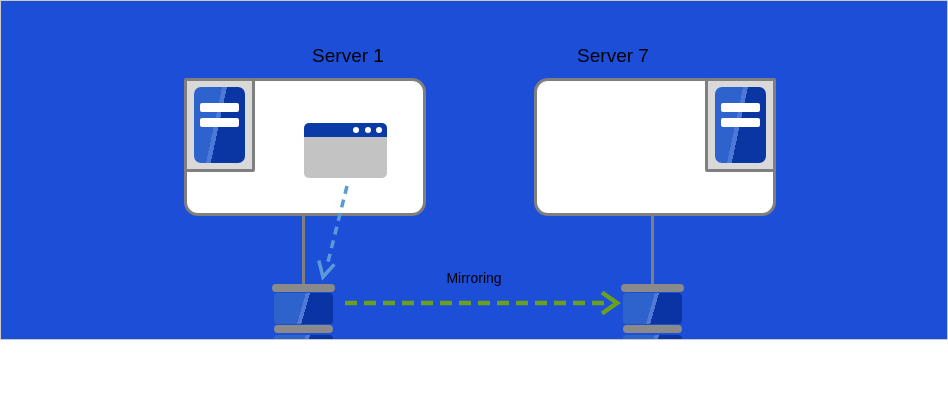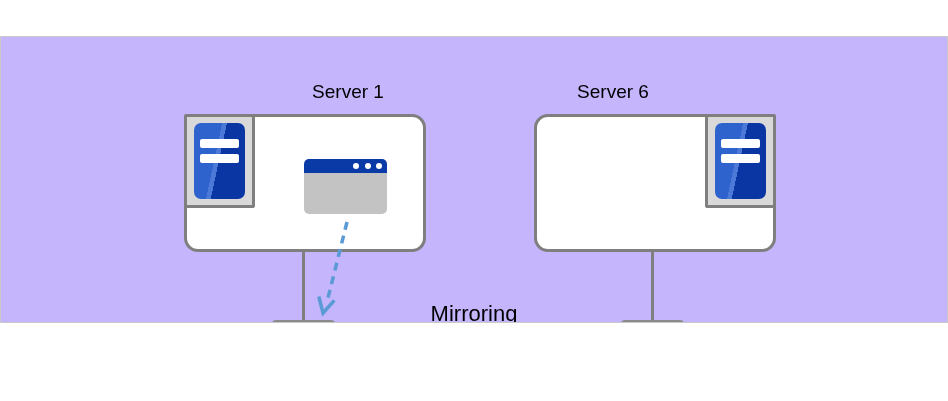--- a/index.html
+++ b/index.html
@@ -1,22 +1,22 @@
 <!DOCTYPE html>
 <html><head>
 <meta charset="utf-8">
 <style>
   html,body{margin:0;padding:0;background:#ffffff;}
   .stage{
-    position:relative;width:948px;height:287px;background:#c4b5fd;
+    position:relative;width:948px;height:340px;background:#1d4ed8;
     border:1px solid #c9c9c9;box-sizing:border-box;overflow:hidden;
-    font-family:"Liberation Sans", sans-serif;color:#000;margin-top:36px;
+    font-family:"Liberation Sans", sans-serif;color:#000;
   }
   .label{position:absolute;transform:translateX(-50%);white-space:nowrap;
-    font-size:22px;line-height:22px;color:#000;}
+    font-size:14px;line-height:22px;color:#000;}
   .label.big{font-size:19px;}
   .server-box{
     position:absolute;width:242px;height:138px;box-sizing:border-box;
     border:3px solid #7f7f7f;border-radius:14px;background:#ffffff;
   }
   .icon-panel{
     position:absolute;width:71px;height:94px;box-sizing:border-box;
     border:3px solid #7f7f7f;background:#d9d9d9;border-radius:2px;
     display:flex;align-items:center;justify-content:center;
   }
@@ -52,21 +52,21 @@
   .overlay{position:absolute;left:0;top:0;width:948px;height:401px;pointer-events:none;}
   .blue-dash{stroke:#5b9bd5;stroke-width:3.5;fill:none;}
   .green-dash{stroke:#69a11e;stroke-width:4.5;fill:none;}
 </style>
 </head>
 <body>
 
 <div class="stage">
 
   <div class="label big" style="left:347px;top:44px;">Server 1</div>
-  <div class="label big" style="left:612px;top:44px;">Server 6</div>
+  <div class="label big" style="left:612px;top:44px;">Server 7</div>
   <div class="label" style="left:344px;top:94px;">Application A</div>
   <div class="label" style="left:473px;top:266px;">Mirroring</div>
 
   <div class="server-box" style="left:183px;top:77px;"></div>
   <div class="icon-panel" style="left:183px;top:77px;">
     <div class="tower">
       <div class="slot s1"></div>
       <div class="slot s2"></div>
     </div>
   </div>

